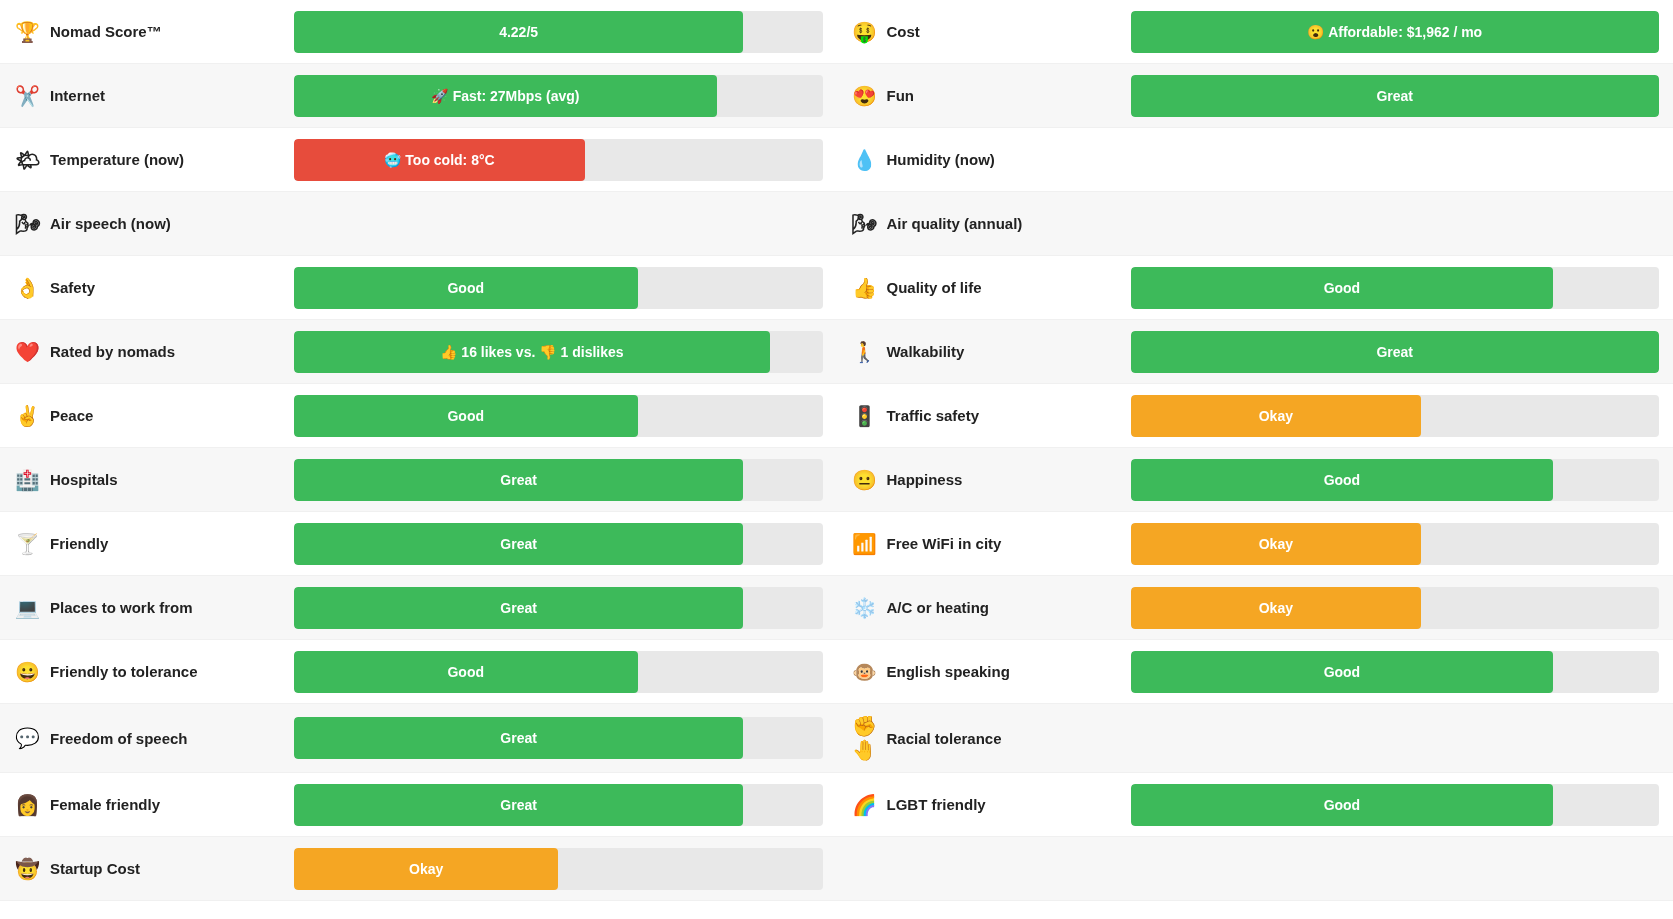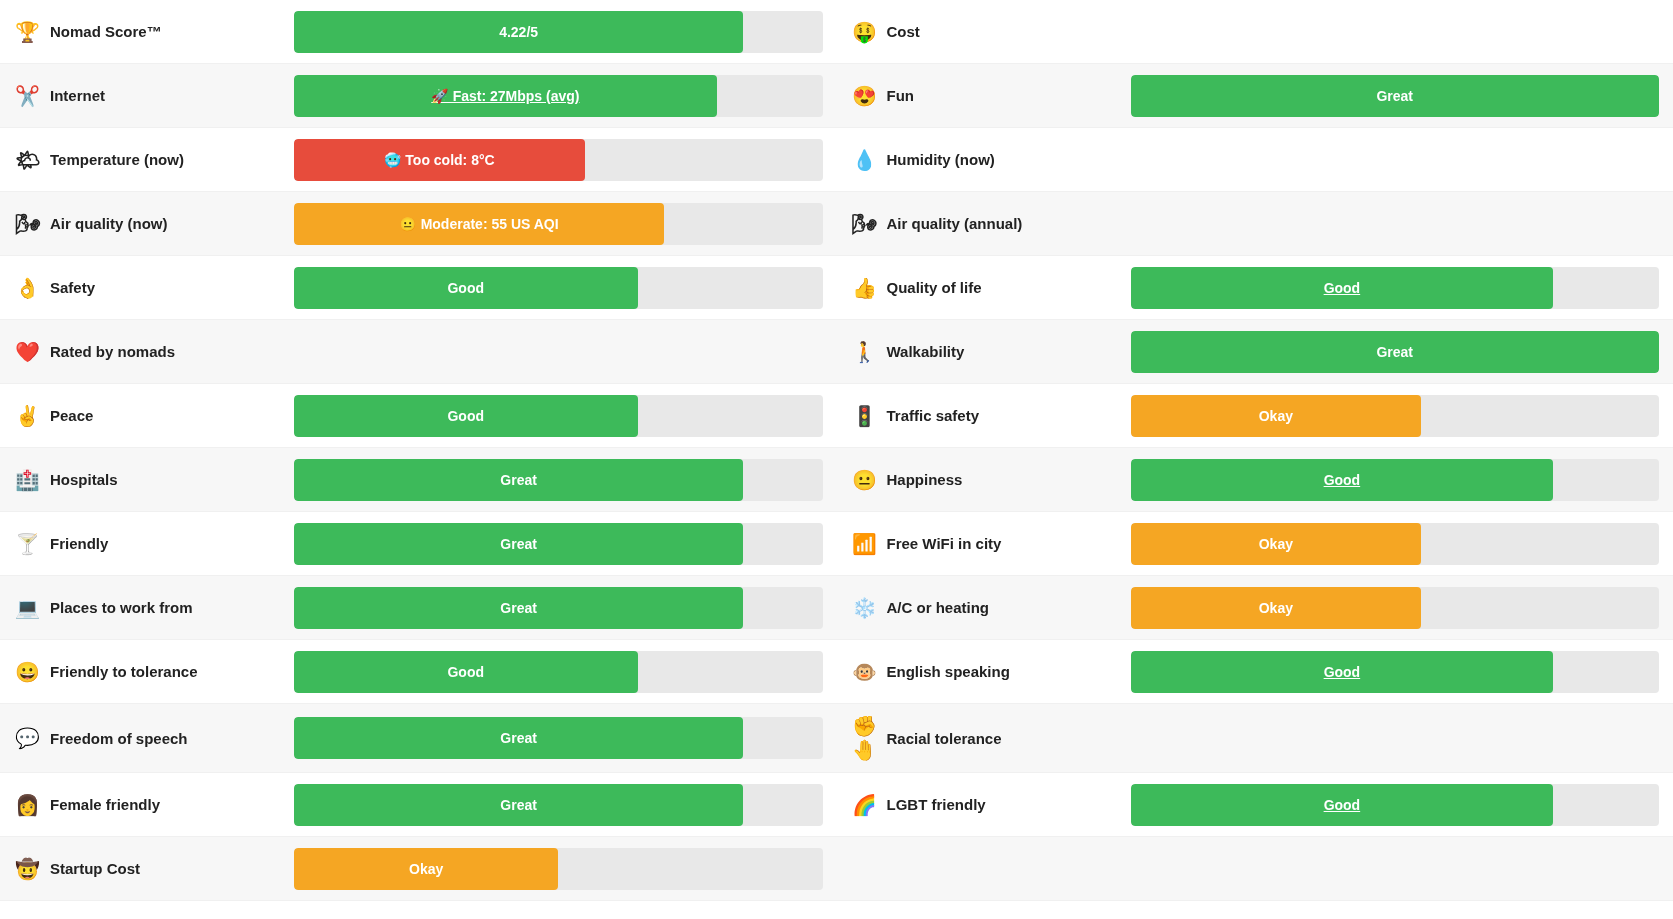--- a/index.html
+++ b/index.html
@@ -67,21 +67,21 @@
       padding: 0 12px;
     }
     .bar-green { background: #3dba5a; }
     .bar-yellow { background: #f5a623; }
     .bar-red { background: #e74c3c; }
 
     
     .w-100 { width: 100%; }
     .w-90 { width: 90%; }
     .w-85 { width: 85%; }
-    .w-80 { width: 80%; text-decoration: underline; }
+    .w-80 { width: 80%; }
     .w-75 { width: 75%; }
     .w-70 { width: 70%; }
     .w-65 { width: 65%; }
     .w-60 { width: 60%; }
     .w-55 { width: 55%; }
     .w-50 { width: 50%; }
     .w-35 { width: 35%; }
   </style>
 </head>
 <body>
@@ -98,20 +98,27 @@
             4.22/5
           </div>
         </div>
       </div>
     </div>
     <div class="cell" style="background: rgb(255, 255, 255);">
       <div class="label-col">
         <span class="label-icon">🤑</span>
         <span>Cost</span>
       </div>
+      <div class="bar-col">
+        <div class="bar-wrap">
+          <div class="bar-fill bar-green w-100">
+            😮 Affordable: $1,962 / mo
+          </div>
+        </div>
+      </div>
     </div>
     <div class="cell" style="background: rgb(247, 247, 247);">
       <div class="label-col">
         <span class="label-icon">✂️</span>
         <span>Internet</span>
       </div>
       <div class="bar-col">
         <div class="bar-wrap">
           <div class="bar-fill bar-green w-80">
             🚀 Fast: 27Mbps (avg)
@@ -147,28 +154,21 @@
     </div>
     <div class="cell" style="background: rgb(255, 255, 255);">
       <div class="label-col">
         <span class="label-icon">💧</span>
         <span>Humidity (now)</span>
       </div>
     </div>
     <div class="cell" style="background: rgb(247, 247, 247);">
       <div class="label-col">
         <span class="label-icon">🌬</span>
-        <span>Air quality (now)</span>
-      </div>
-      <div class="bar-col">
-        <div class="bar-wrap">
-          <div class="bar-fill bar-yellow w-70">
-            😐 Moderate: 55 US AQI
-          </div>
-        </div>
+        <span>Air speech (now)</span>
       </div>
     </div>
     <div class="cell" style="background: rgb(247, 247, 247);">
       <div class="label-col">
         <span class="label-icon">🌬</span>
         <span>Air quality (annual)</span>
       </div>
     </div>
     <div class="cell" style="background: rgb(255, 255, 255);">
       <div class="label-col">
@@ -193,20 +193,27 @@
           <div class="bar-fill bar-green w-80">
             Good
           </div>
         </div>
       </div>
     </div>
     <div class="cell" style="background: rgb(247, 247, 247);">
       <div class="label-col">
         <span class="label-icon">❤️</span>
         <span>Rated by nomads</span>
+      </div>
+      <div class="bar-col">
+        <div class="bar-wrap">
+          <div class="bar-fill bar-green w-90">
+            👍 16 likes vs. 👎 1 dislikes
+          </div>
+        </div>
       </div>
     </div>
     <div class="cell" style="background: rgb(247, 247, 247);">
       <div class="label-col">
         <span class="label-icon">🚶</span>
         <span>Walkability</span>
       </div>
       <div class="bar-col">
         <div class="bar-wrap">
           <div class="bar-fill bar-green w-100">

